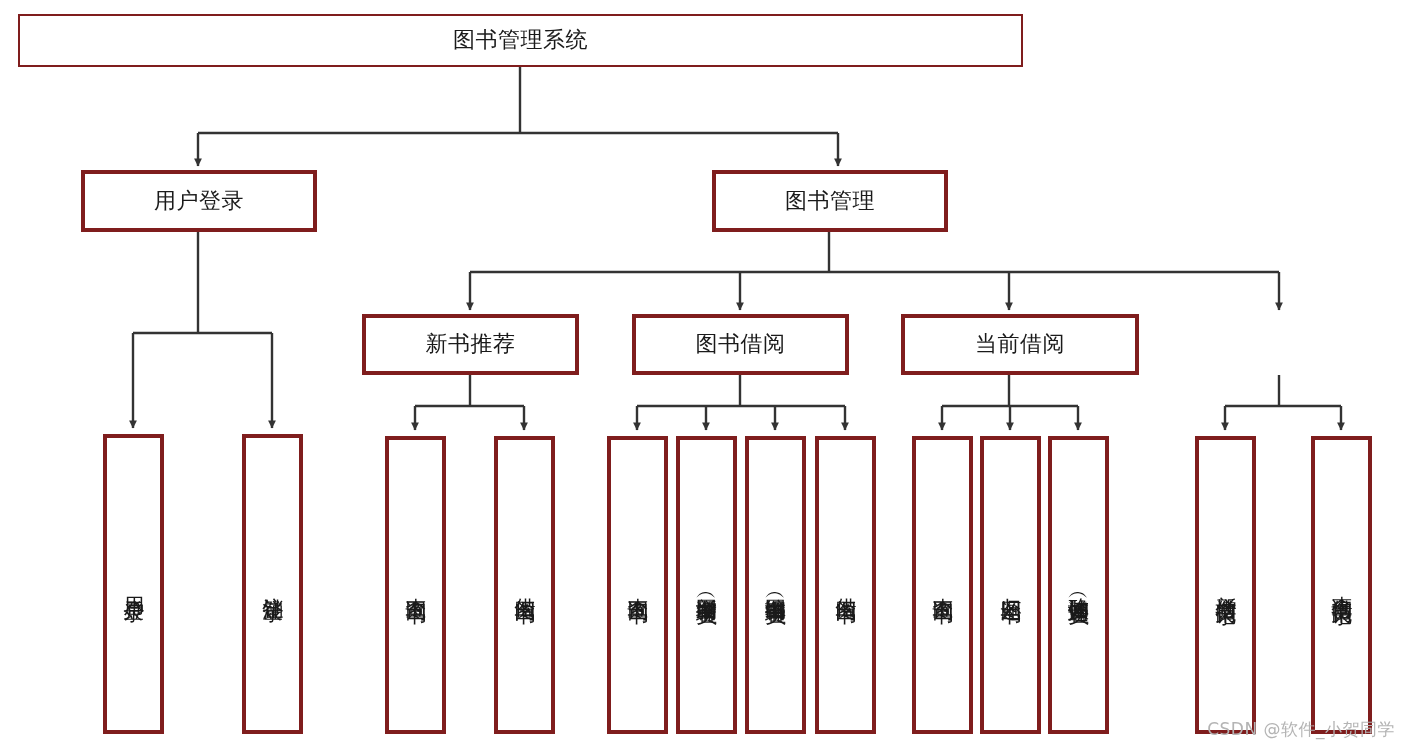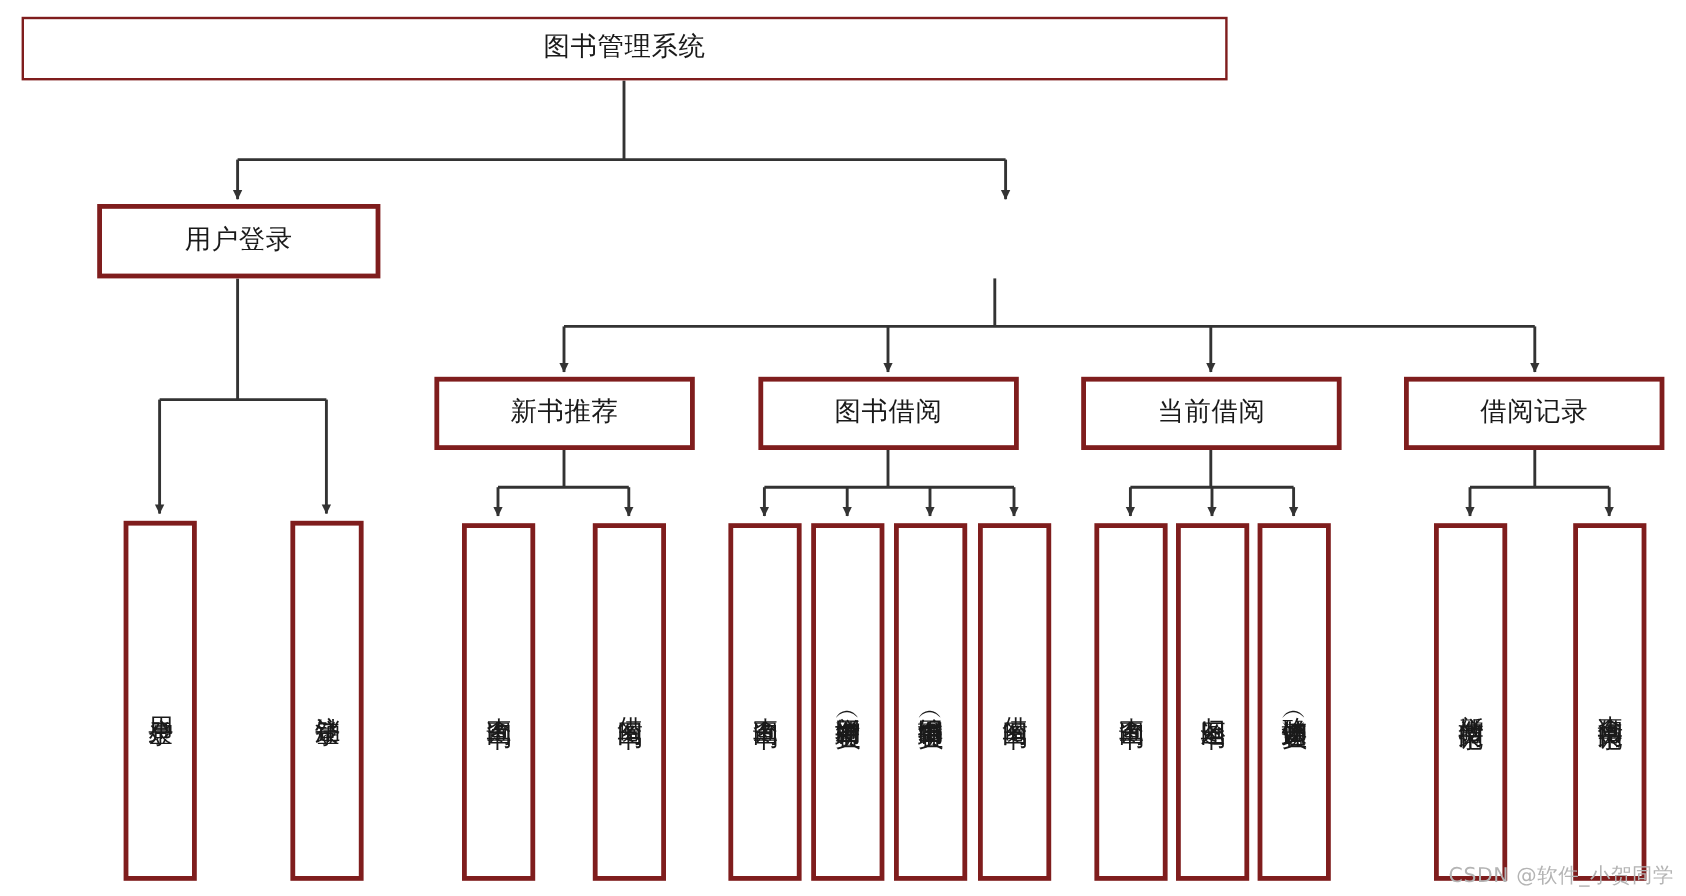--- a/index.html
+++ b/index.html
@@ -133,32 +133,32 @@
     </g>
   </svg>
 
   <div class="node horiz root" style="left:18px; top:14px; width:1005px; height:53px;">
     <span class="label">图书管理系统</span>
   </div>
 
   <div class="node horiz" style="left:81px; top:170px; width:236px; height:62px;">
     <span class="label">用户登录</span>
   </div>
+  <div class="node horiz" style="left:712px; top:170px; width:236px; height:62px;">
+    <span class="label">图书管理</span>
+  </div>
 
   <div class="node horiz" style="left:632px; top:314px; width:217px; height:61px;">
     <span class="label">图书借阅</span>
   </div>
   <div class="node horiz" style="left:362px; top:314px; width:217px; height:61px;">
     <span class="label">新书推荐</span>
   </div>
-  <div class="node horiz" style="left:901px; top:314px; width:217px; height:61px;align-items:center;">
+  <div class="node horiz" style="left:901px; top:314px; width:238px; height:61px;align-items:center;">
     <span class="label">当前借阅</span>
-  </div>
-  <div class="node horiz" style="left:1170px; top:314px; width:217px; height:61px;">
-    <span class="label">借阅记录</span>
   </div>
 
   <div class="node vert" style="left:103px; top:434px; width:61px; height:300px;">
     <span class="label">用户登录</span>
   </div>
   <div class="node vert" style="left:242px; top:434px; width:61px; height:300px;">
     <span class="label">注销登录</span>
   </div>
 
   <div class="node vert" style="left:385px; top:436px; width:61px; height:298px;">

